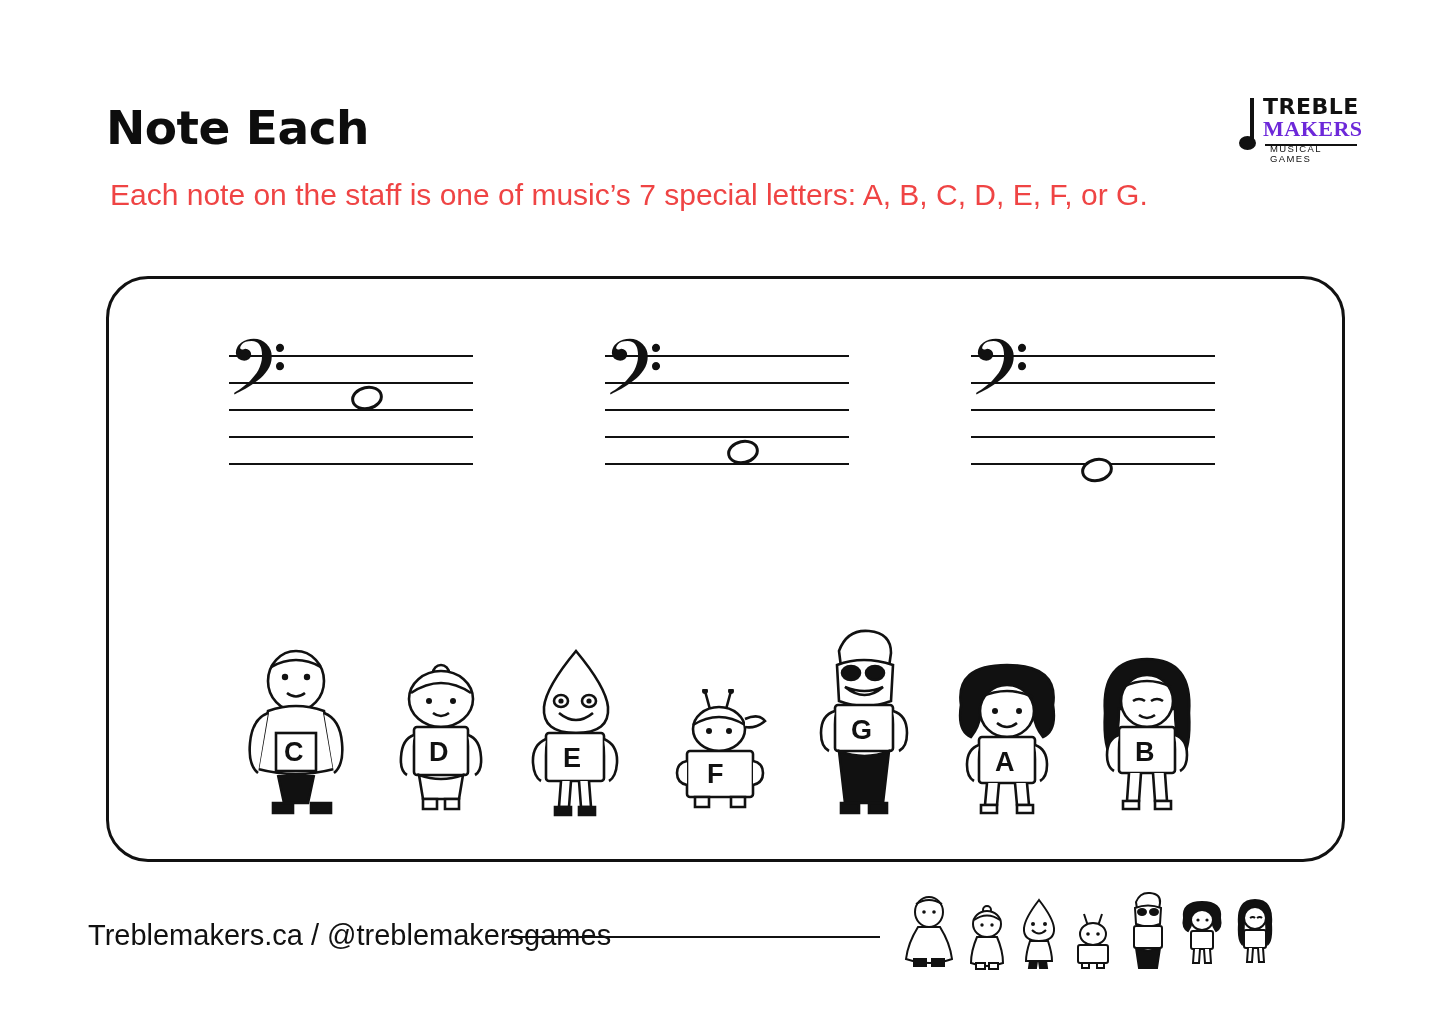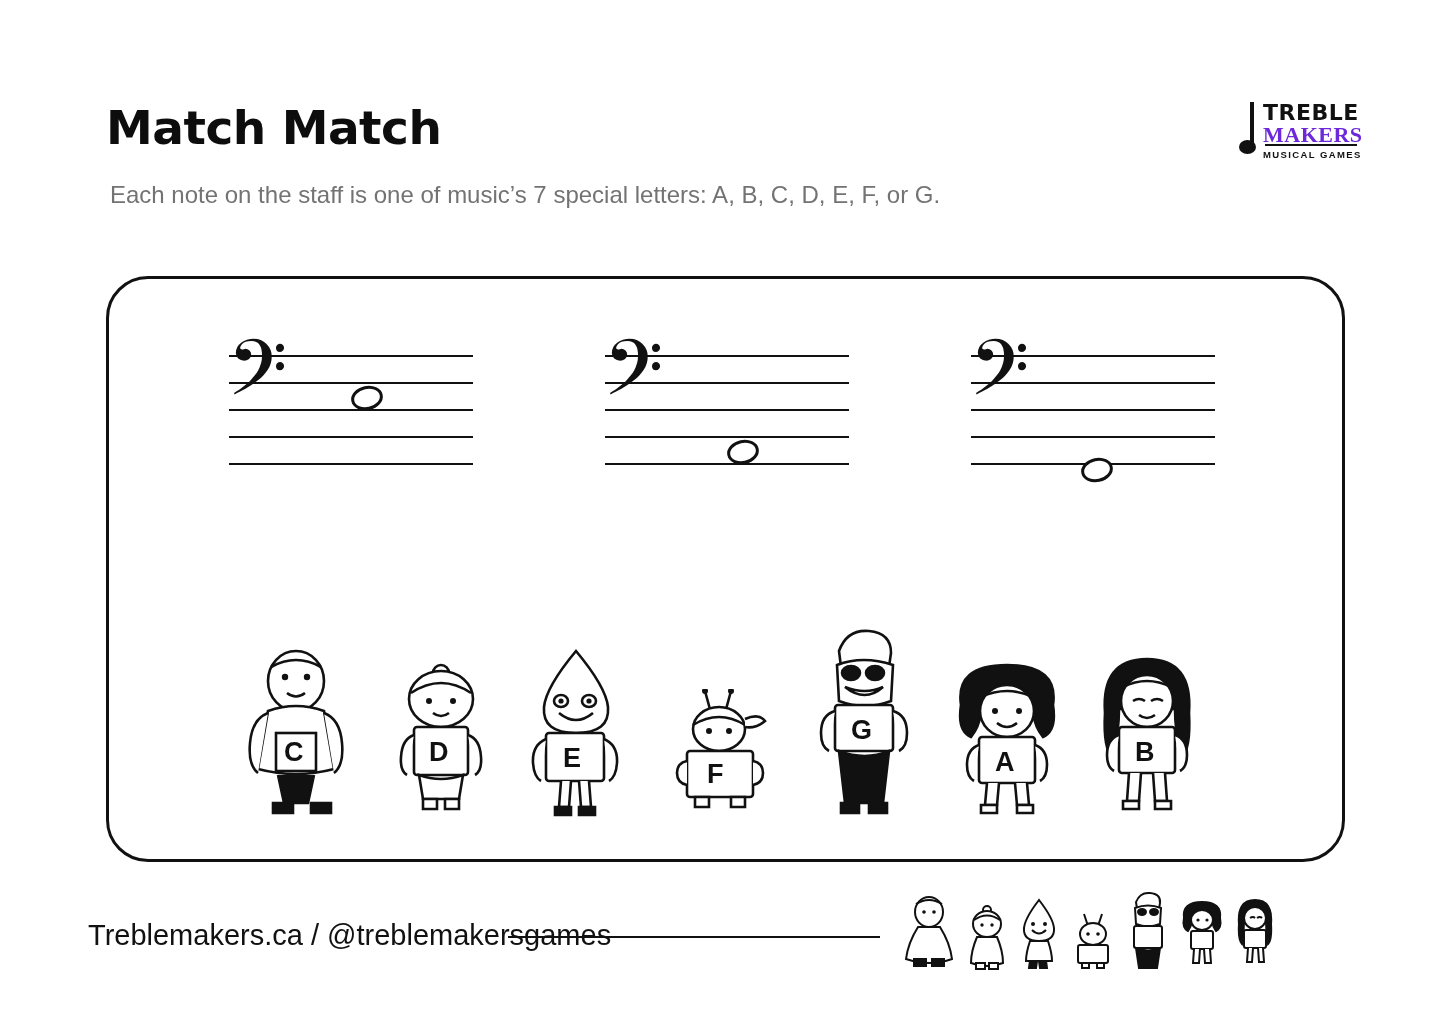--- a/index.html
+++ b/index.html
@@ -25,34 +25,34 @@
     font-size: 47px;
     font-weight: 900;
     letter-spacing: -0.5px;
     color: #0d0d0d;
   }
   .instructions {
     position: absolute;
     left: 110px;
     top: 176px;
     width: 1050px;
-    font-size: 24px;
+    font-size: 30px;
     line-height: 37px;
-    color: #737373;
+    color: #ef4444;
   }
 
   
   .logo {
     position: absolute;
     right: 88px;
     top: 96px;
     width: 118px;
     height: 70px;
     display: flex;
-    align-items: center;
+    align-items: flex-start;
   }
   .logo-note {
     width: 22px;
     height: 62px;
     position: relative;
     flex: 0 0 auto;
   }
   .logo-note .stem {
     position: absolute;
     left: 11px;
@@ -88,21 +88,22 @@
     letter-spacing: 0.5px;
     color: #6d28d9;
     position: relative;
     display: inline-block;
   }
   .logo-line3 {
     font-size: 9.5px;
     letter-spacing: 1.4px;
     color: #111;
     margin-top: 4px;
-    font-weight: 700;
+    font-weight: 400;
+    margin-left: 7px;
   }
   .logo-rule {
     position: absolute;
     left: 26px;
     right: 0;
     top: 48px;
     border-top: 2.5px solid #111;
   }
 
   
@@ -205,21 +206,21 @@
     height: 80px;
   }
   .footer-char {
     position: absolute;
     bottom: 0;
   }
 </style>
 </head>
 <body>
 
-<div class="page-title">Match Match</div>
+<div class="page-title">Note Each</div>
 
 <div class="instructions">
   <div>Each note on the staff is one of music’s 7 special letters: A, B, C, D, E, F, or G.</div>
 </div>
 
 <div class="logo">
   <div class="logo-note">
     <div class="stem"></div>
     <div class="head"></div>
   </div>

